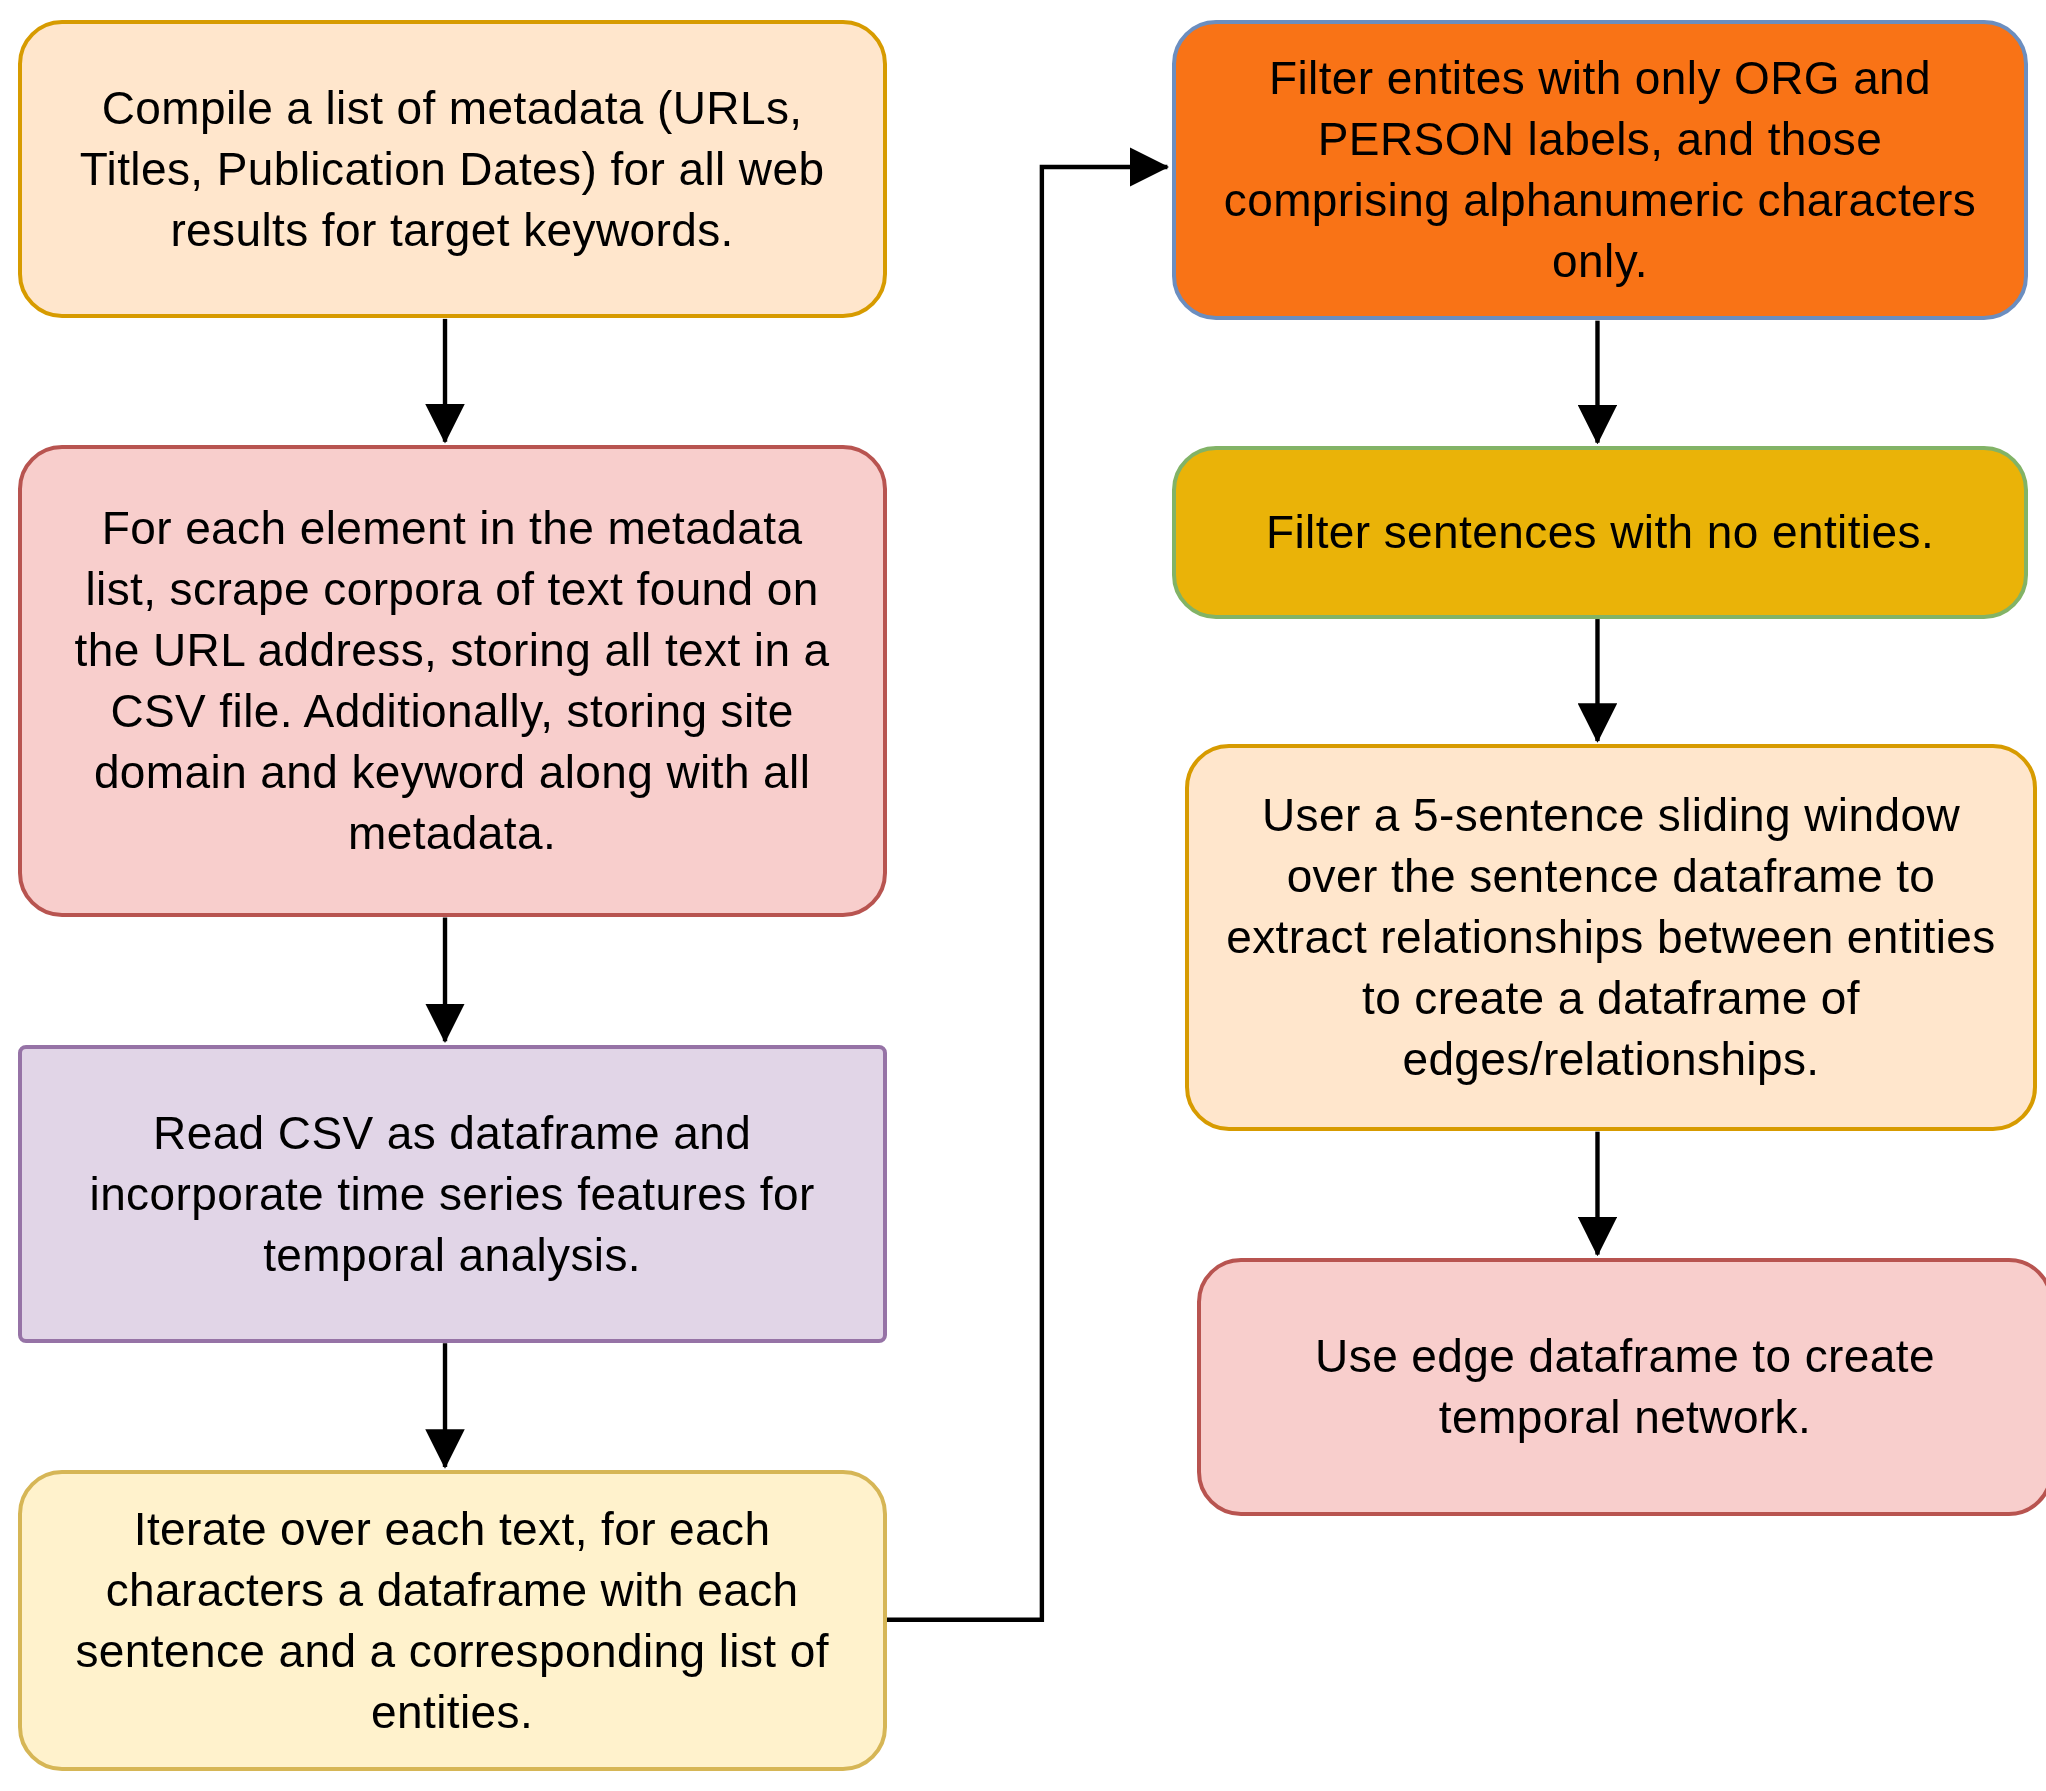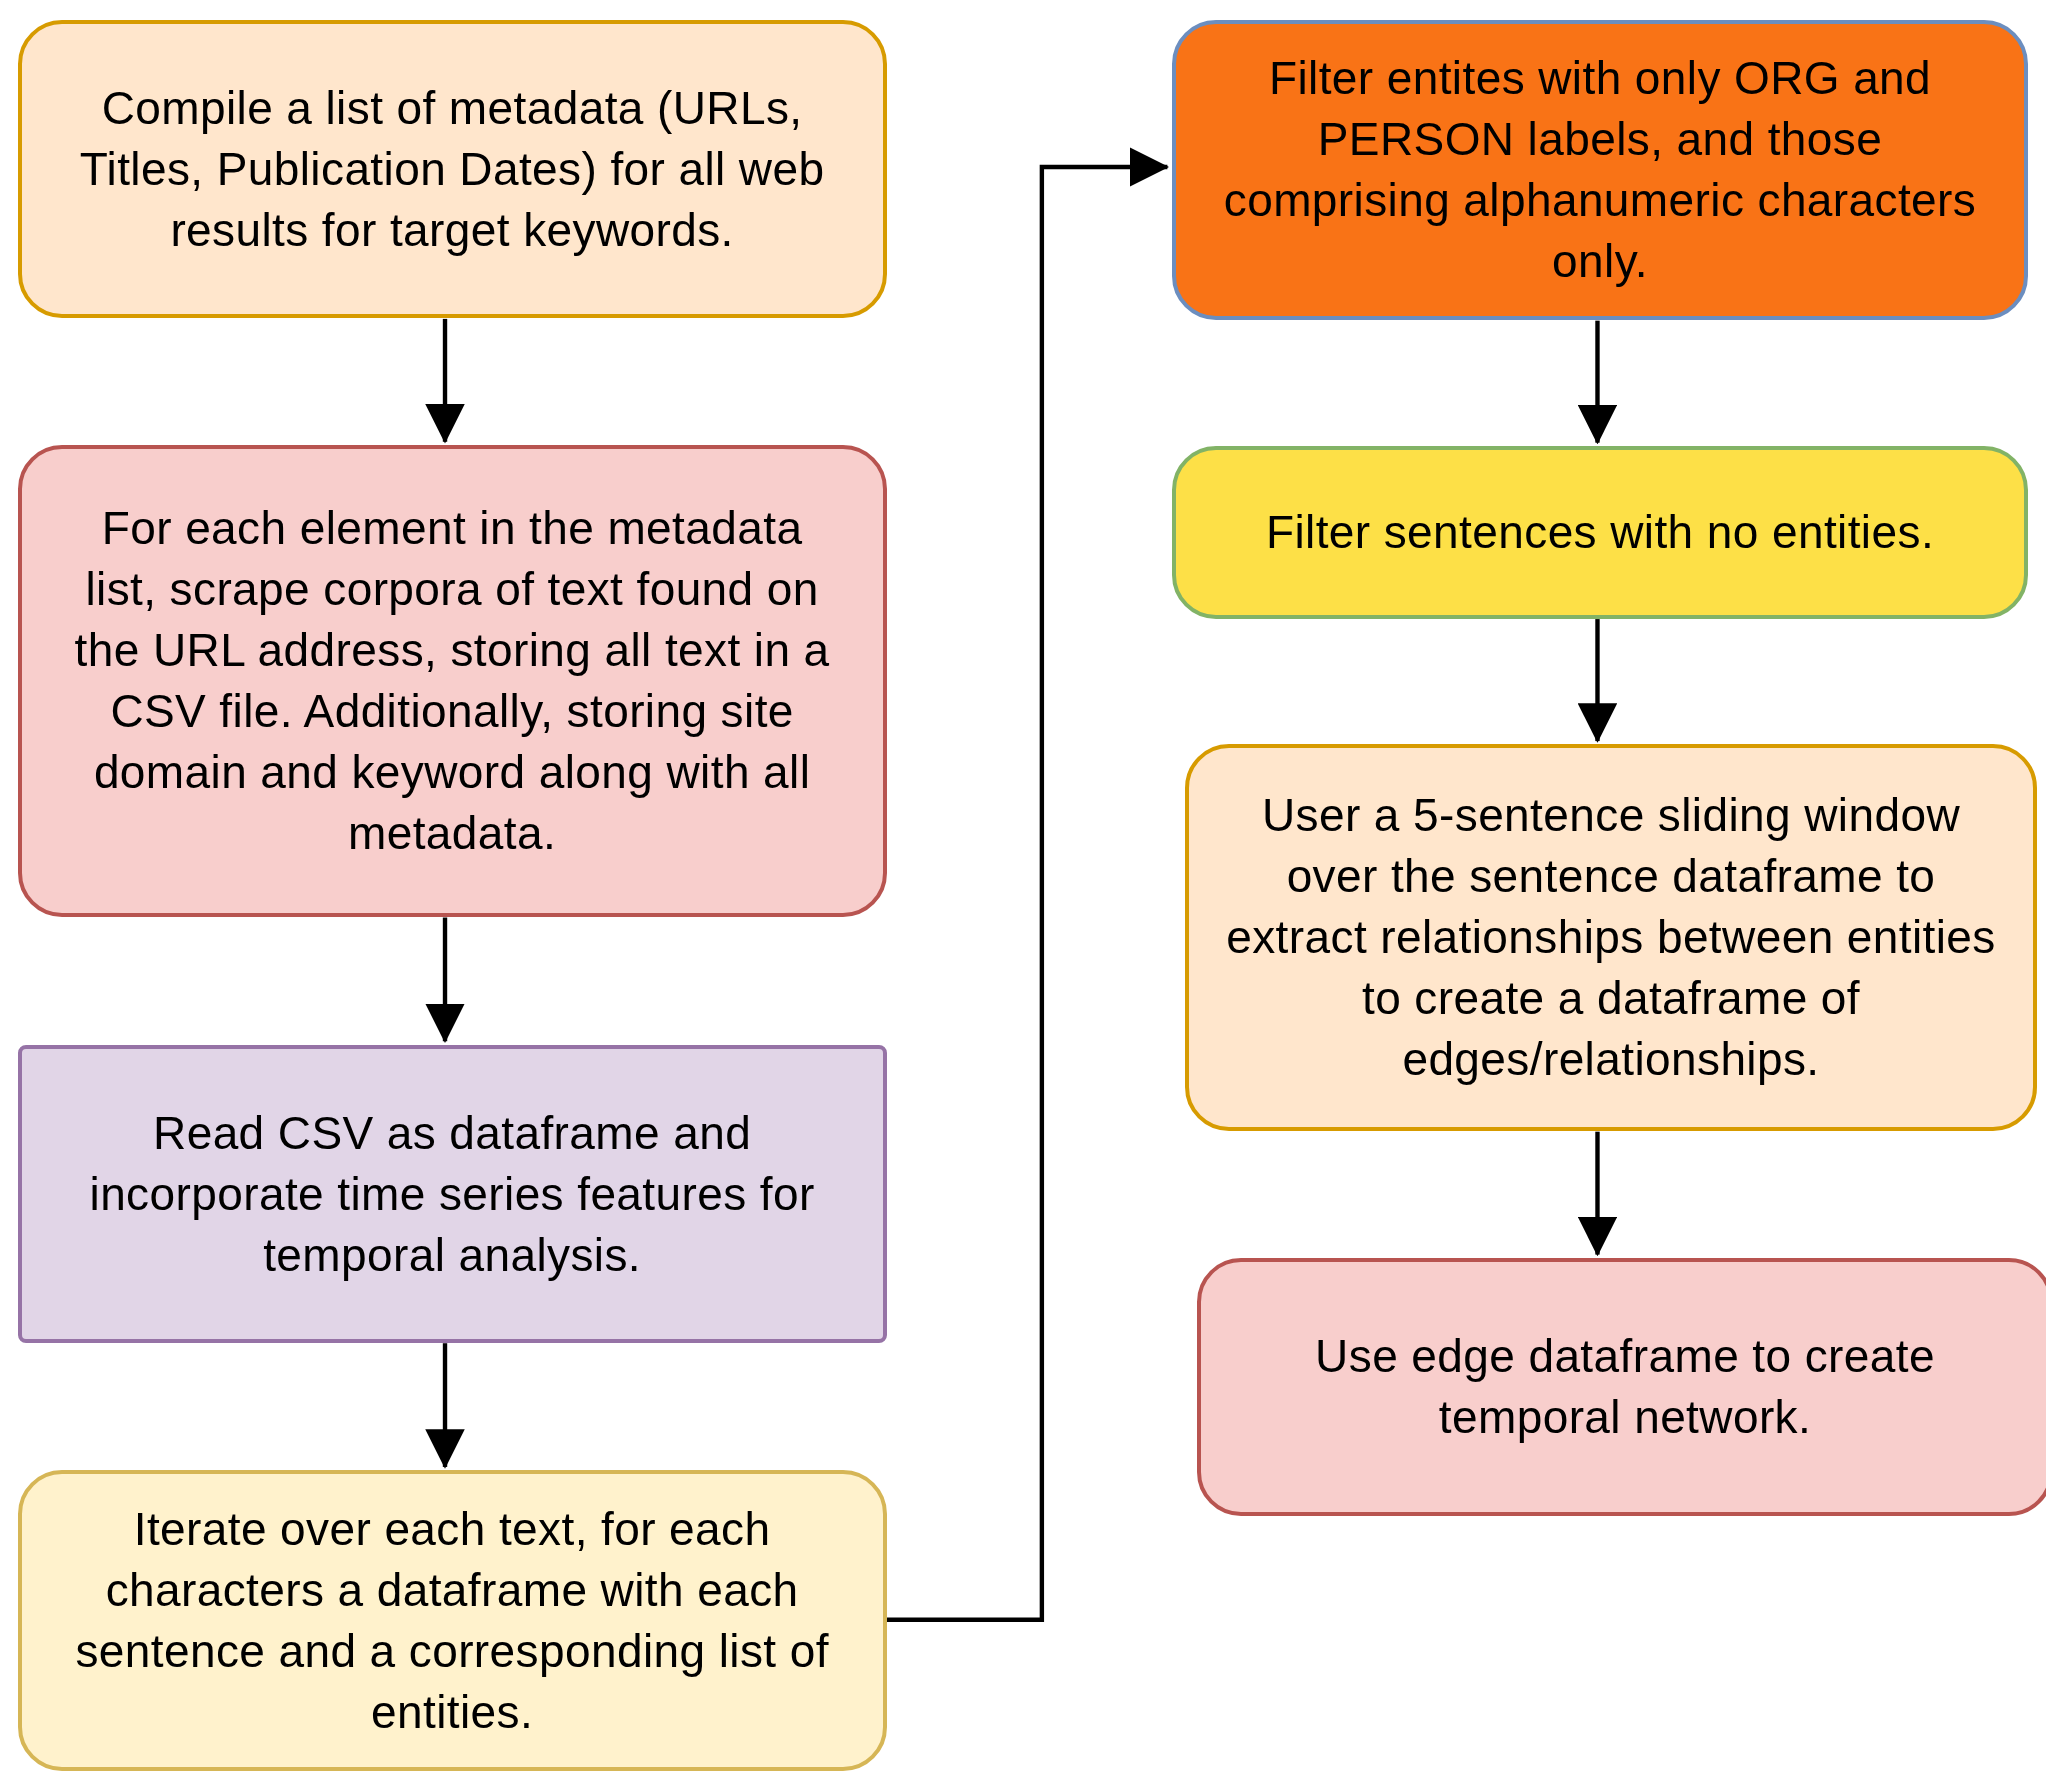--- a/index.html
+++ b/index.html
@@ -103,21 +103,21 @@
 entities.</span>
   </div>
 
   <div class="flow-node node-4" style="background: #f97316; border-color: rgb(108, 142, 191);">
     <span class="node-text">Filter entites with only ORG and
 PERSON labels, and those
 comprising alphanumeric characters
 only.</span>
   </div>
 
-  <div class="flow-node node-5" style="background: #fde047; border-color: rgb(130, 179, 102);">
+  <div class="flow-node node-5" style="background: #eab308; border-color: rgb(130, 179, 102);">
     <span class="node-text">Filter sentences with no entities.</span>
   </div>
 
   <div class="flow-node node-6" style="background: rgb(255, 230, 204); border-color: rgb(215, 155, 0);">
     <span class="node-text">User a 5-sentence sliding window
 over the sentence dataframe to
 extract relationships between entities
 to create a dataframe of
 edges/relationships.</span>
   </div>

